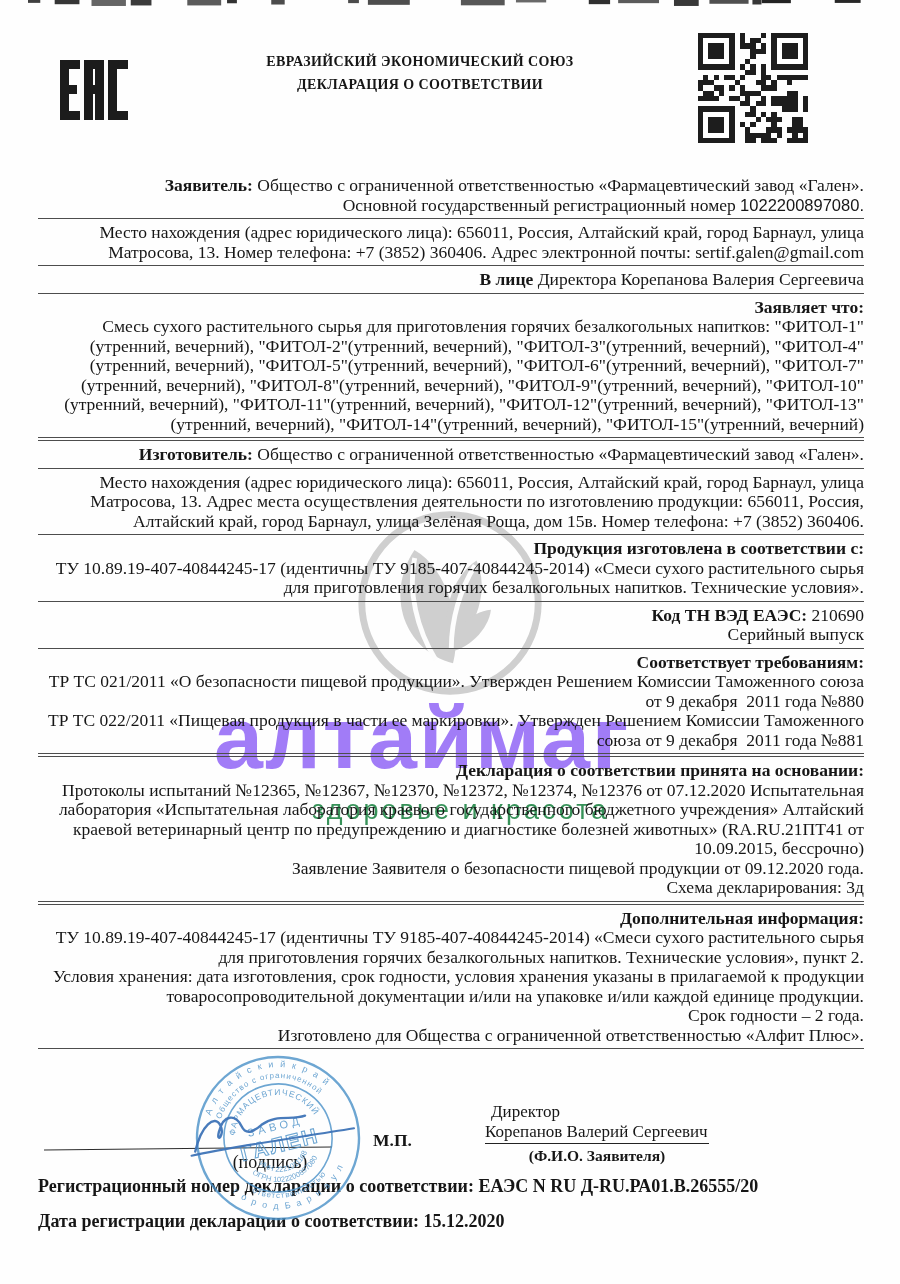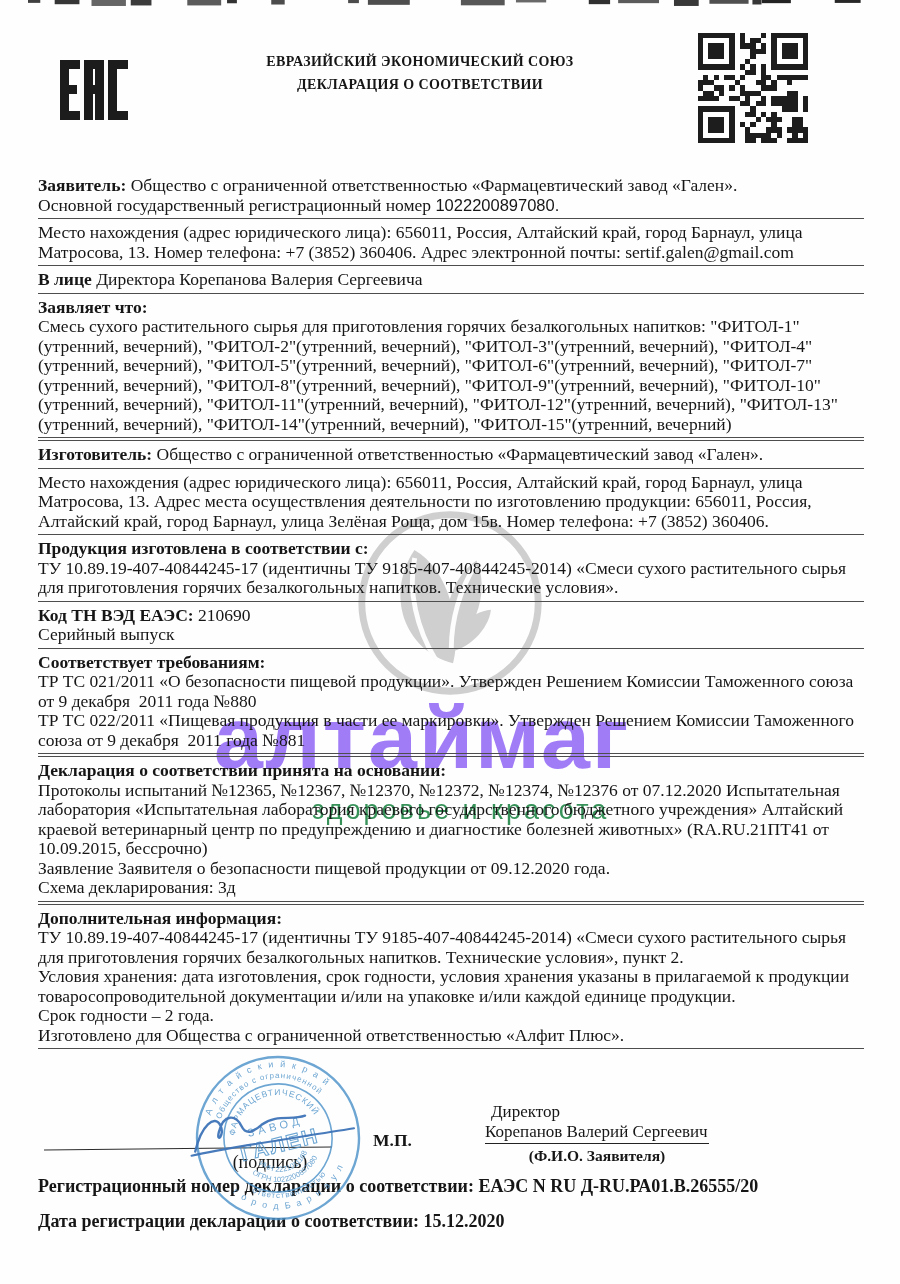--- a/index.html
+++ b/index.html
@@ -1,20 +1,20 @@
 <!DOCTYPE html>
 <html lang="ru"><head>
 <meta charset="utf-8">
 <style>
   html,body{margin:0;padding:0;background:#ffffff;}
   .page{position:relative;width:900px;height:1284px;background:#fefefe;overflow:hidden;
         font-family:"Liberation Serif", serif;color:#161616;}
   
   .wm-layer{position:absolute;inset:0;z-index:1;}
-  .content{position:absolute;left:38px;right:36px;top:0;z-index:2;}
+  .content{position:absolute;left:38px;right:36px;top:0;z-index:2;text-align:right;}
   .overlay{position:absolute;z-index:3;}
   
   .eac-logo{position:absolute;left:60px;top:60px;z-index:2;}
   .titles{position:absolute;left:180px;width:480px;top:50px;text-align:center;z-index:2;
           font-weight:bold;font-size:14px;line-height:23px;letter-spacing:.4px;}
   .qr-box{position:absolute;left:698px;top:33px;width:110px;height:110px;z-index:2;}
   .topstrip{position:absolute;left:0;top:0;width:900px;height:8px;z-index:2;}
   
   .sec{margin-top:4px;padding-bottom:3px;border-bottom:1px solid #4d4d4d;}
   .sec.first{margin-top:176px;}

